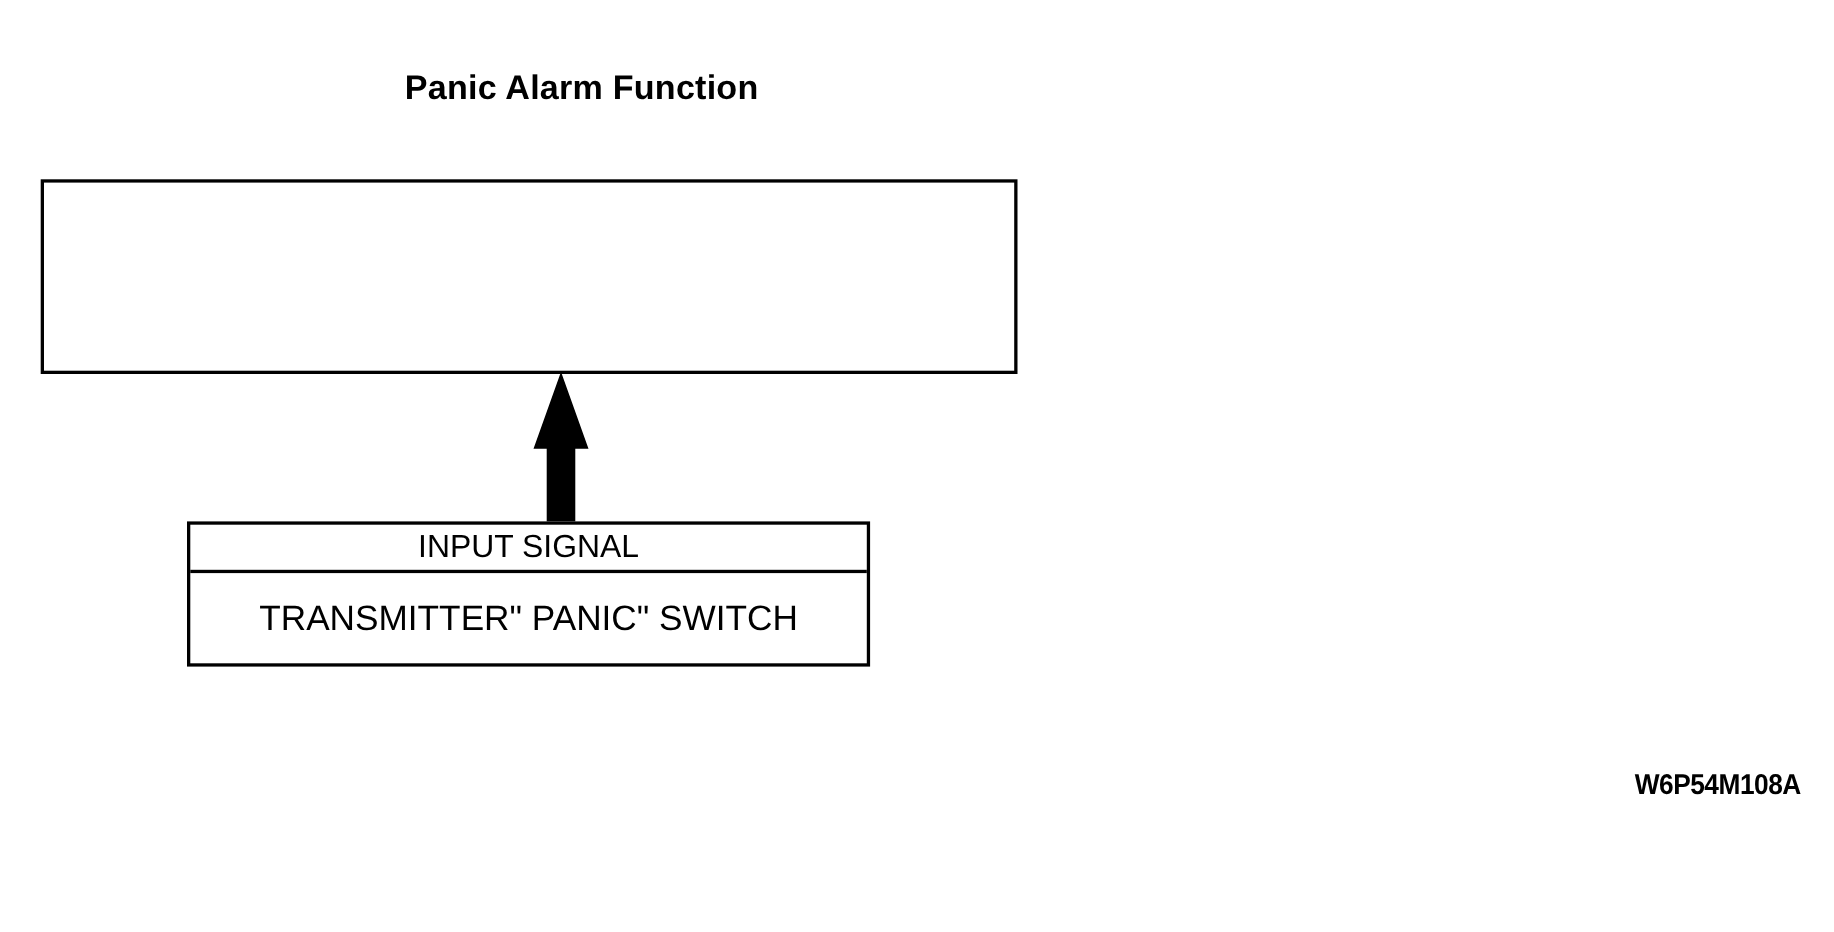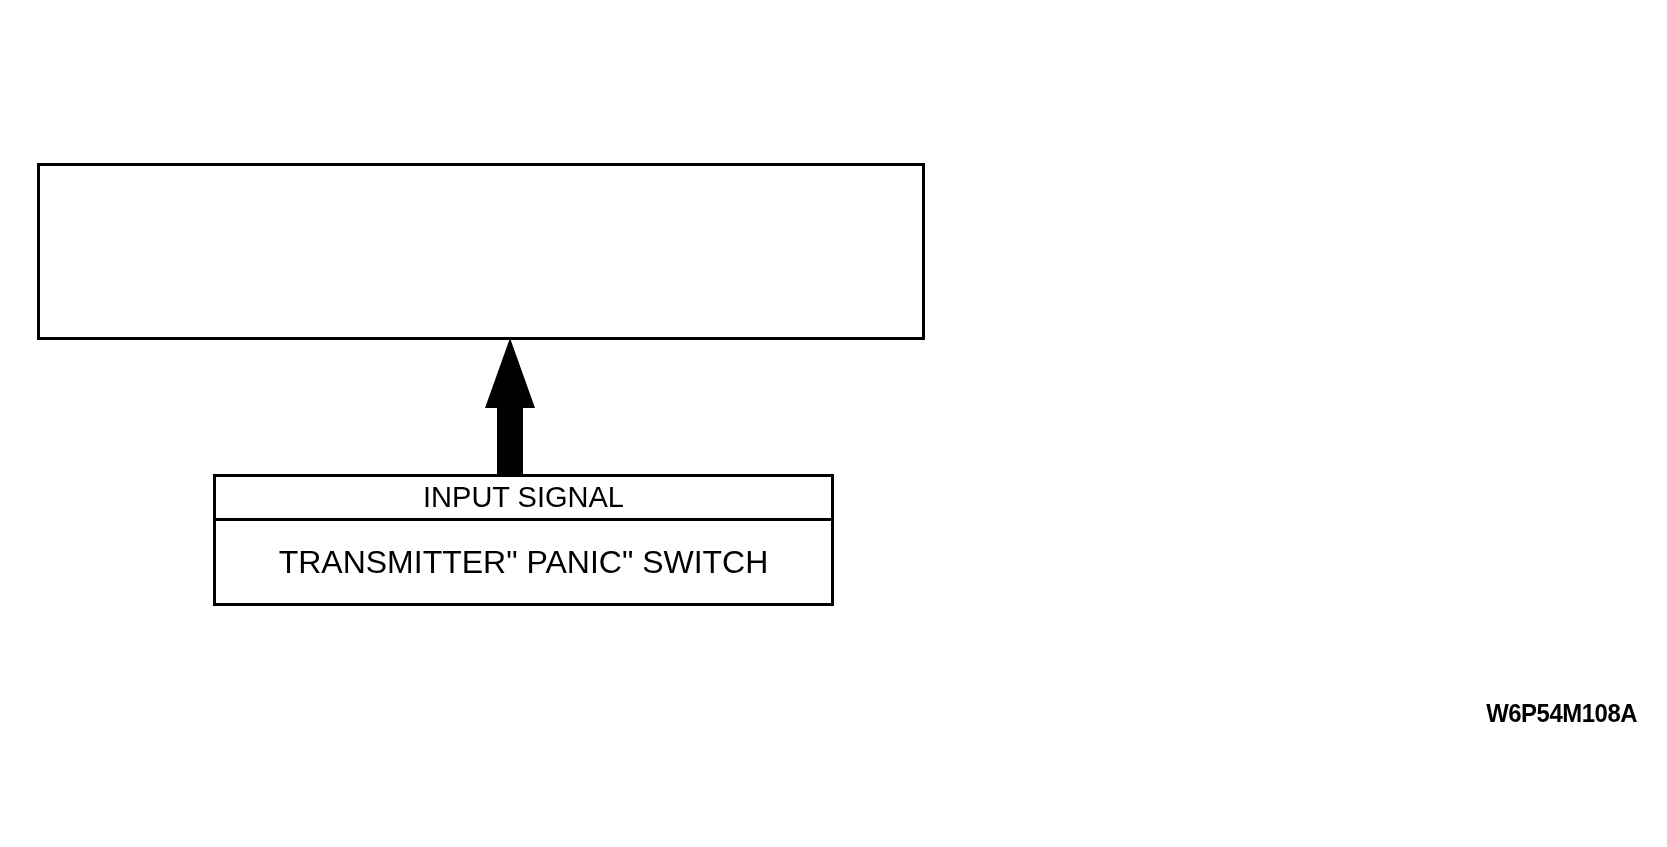--- a/index.html
+++ b/index.html
@@ -72,21 +72,20 @@
     position: absolute;
     left: 170px;
     top: 474px;
     width: 621px;
     height: 132px;
     border: 3px solid #000000;
     box-sizing: border-box;
     background: #ffffff;
     display: flex;
     flex-direction: column;
-    margin-left: 43px;
   }
 
   .source-row-top {
     height: 44px;
     border-bottom: 3px solid #000000;
     box-sizing: border-box;
     display: flex;
     align-items: center;
     justify-content: center;
   }
@@ -122,20 +121,21 @@
     transform-origin: right center;
     white-space: nowrap;
     line-height: 1;
   }
 </style>
 </head>
 <body>
 
 <div id="diagram-canvas">
 
+  <div class="diagram-title">Panic Alarm Function</div>
 
   <div class="ecu-box">
     <span></span>
   </div>
 
 
   <div class="signal-arrow">
     <svg width="110" height="140" viewBox="0 0 110 140">
       <polygon points="55,2 80,72 68,72 68,140 42,140 42,72 30,72" fill="#000000"></polygon>
     </svg>

